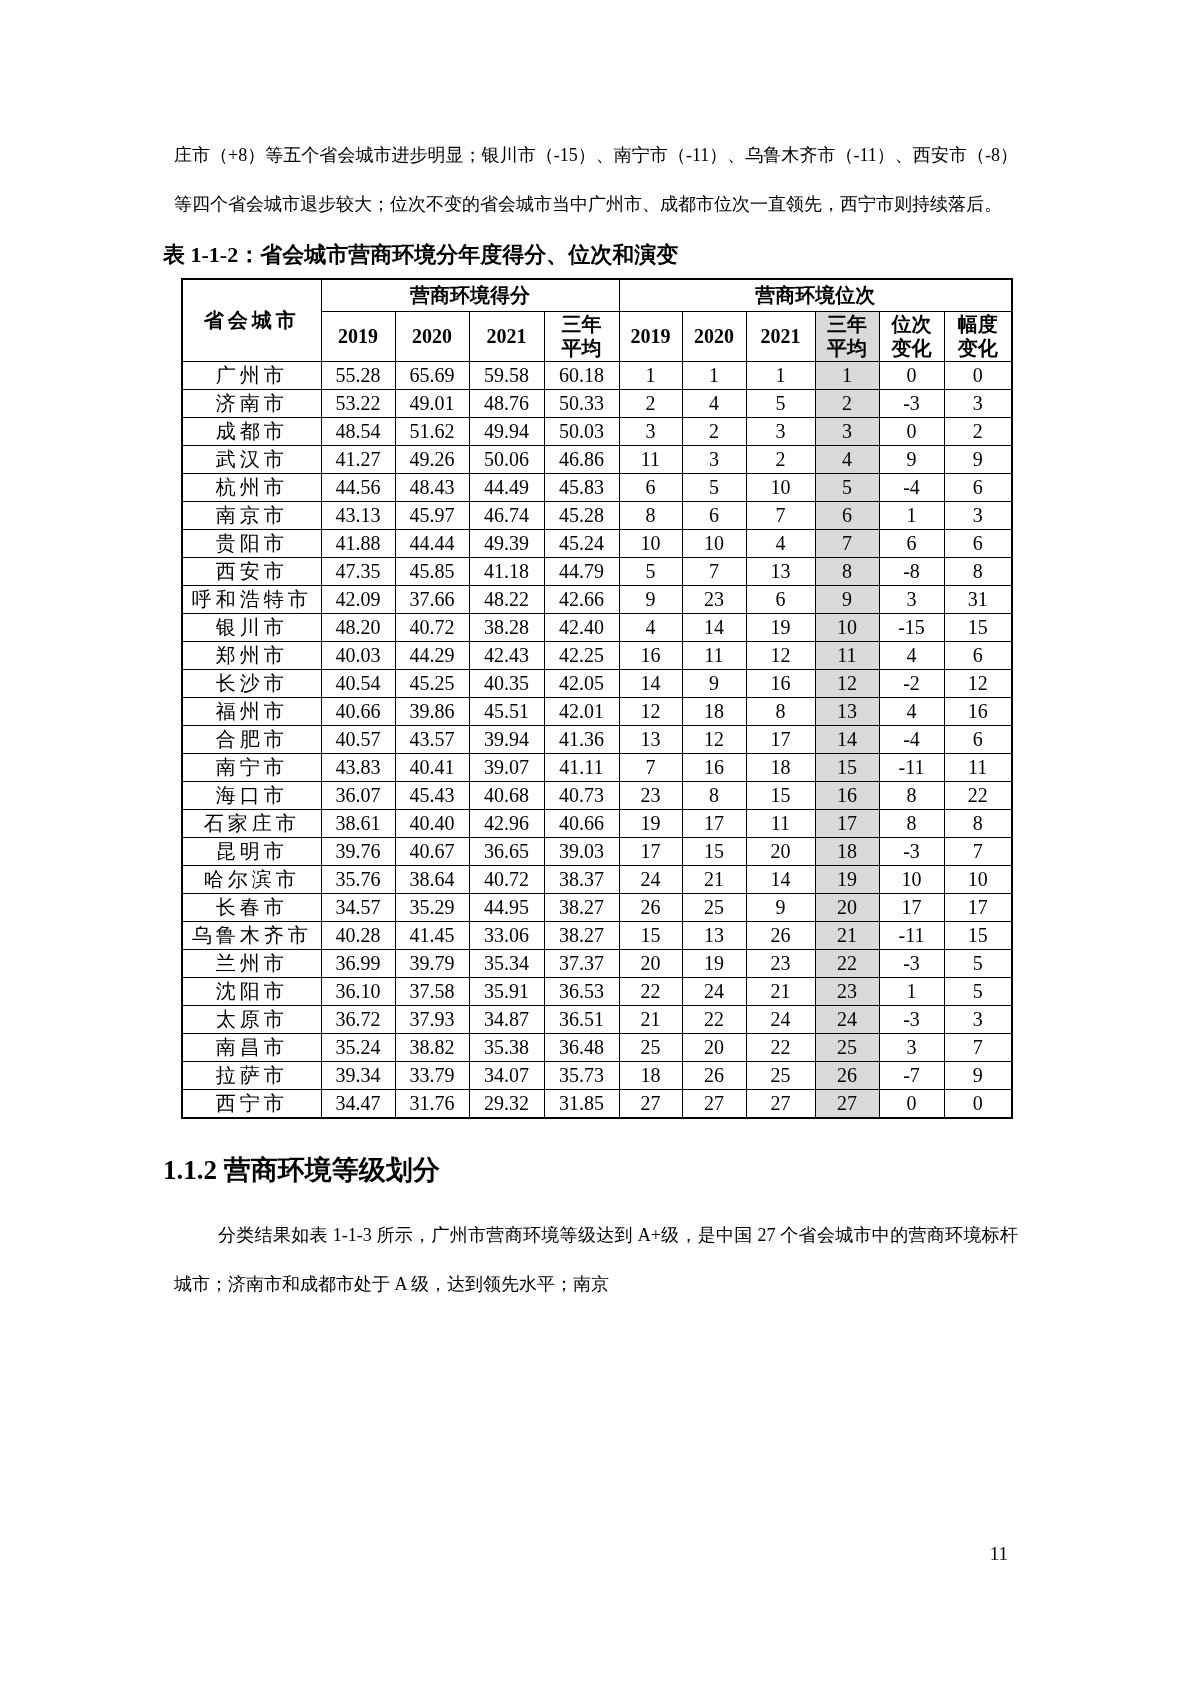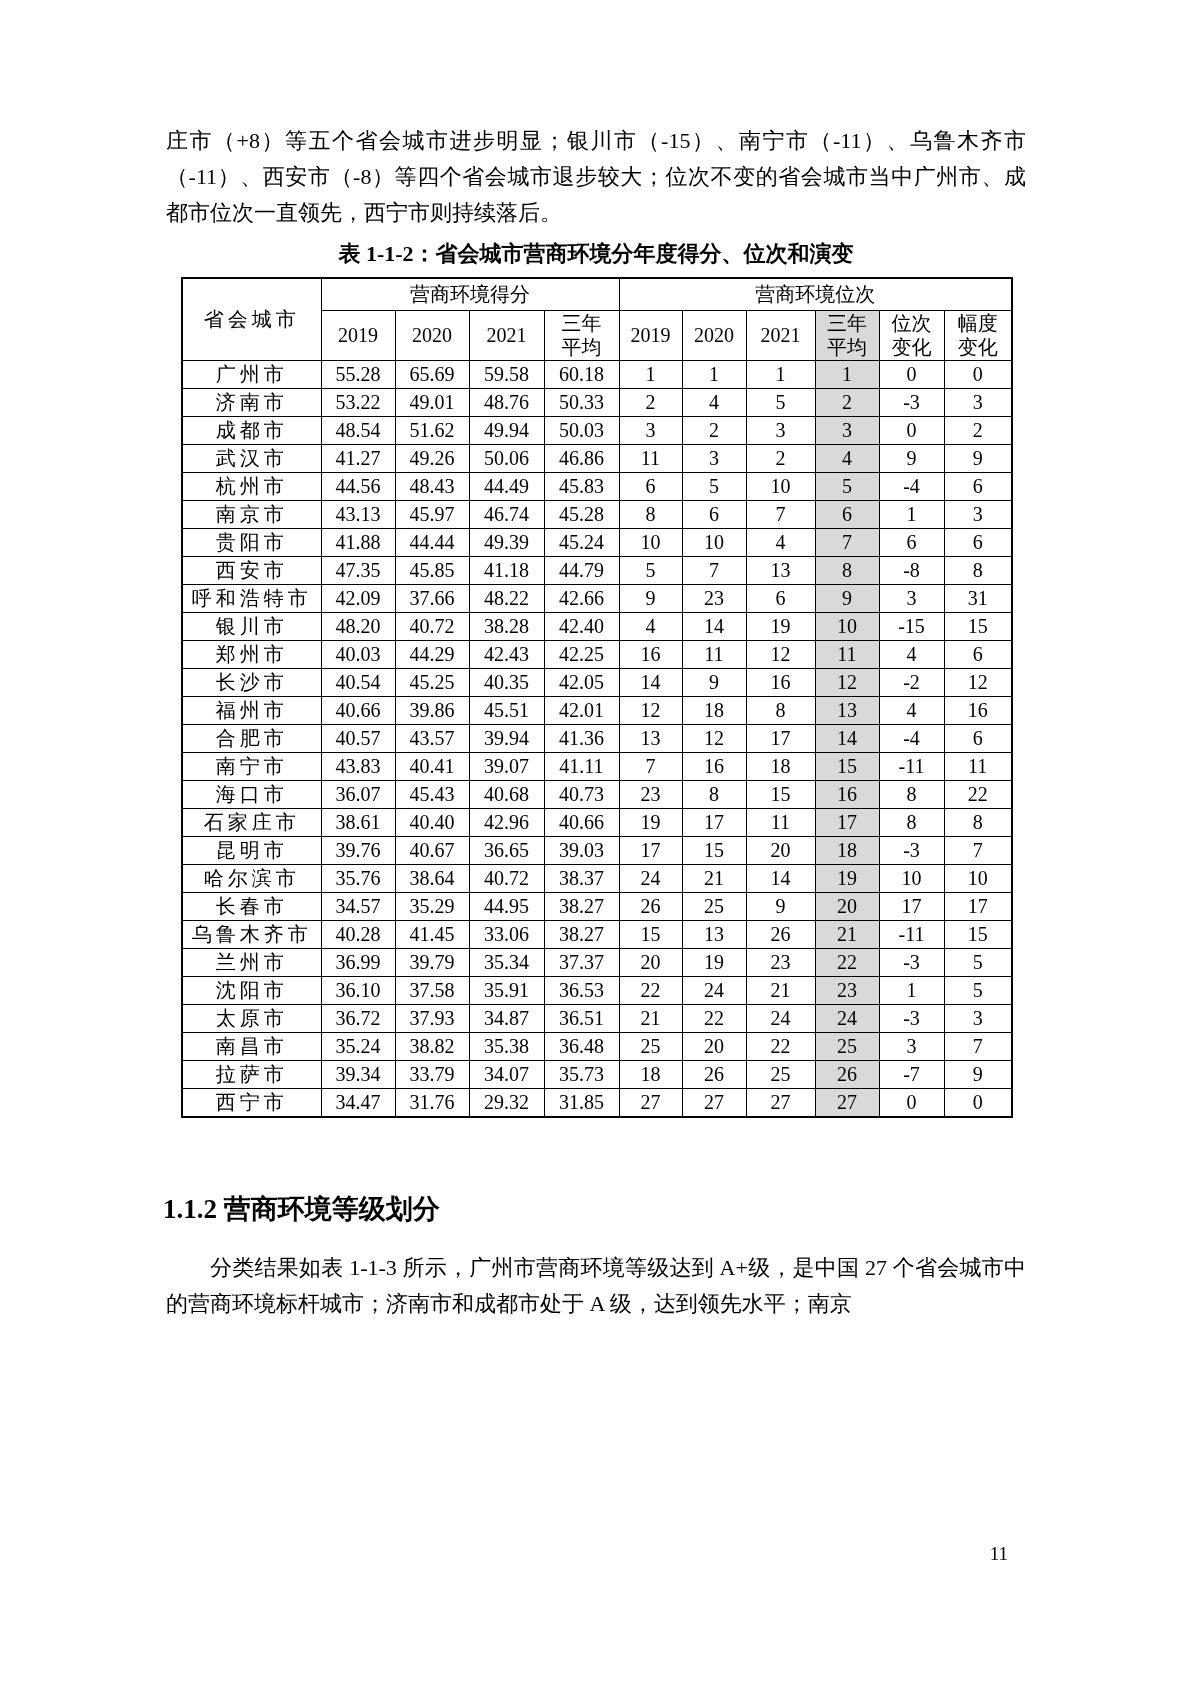--- a/index.html
+++ b/index.html
@@ -16,30 +16,30 @@
     background: #ffffff;
     overflow: hidden;
   }
   .content {
     position: absolute;
     left: 163px;
     top: 120px;
     width: 866px;
   }
   .body-text {
-    font-size: 22px;
-    line-height: 36px;
+    font-size: 18px;
+    line-height: 49px;
     text-align: justify;
-    margin: 3px;
+    margin: 11px;
   }
   .body-text.indented { text-indent: 44px; }
   .table-title {
     font-size: 22px;
     font-weight: bold;
-    text-align: center;
+    text-align: left;
     margin: 8px 0 8px 0;
     line-height: 30px;
   }
   table.data-table {
     border-collapse: collapse;
     table-layout: fixed;
     width: 830px;
     margin-left: 18px;
     border: 2px solid #000;
     font-size: 20px;
@@ -47,33 +47,33 @@
   table.data-table th, table.data-table td {
     border: 1px solid #000;
     text-align: center;
     vertical-align: middle;
     padding: 0;
     overflow: hidden;
   }
   table.data-table thead tr.group-row { height: 32px; }
   table.data-table thead tr.sub-row { height: 50px; margin-left: 26px; }
   table.data-table tbody tr { height: 26px; }
-  table.data-table th { font-weight: normal; }
+  table.data-table th { font-weight: bold; }
   .wrap2 {
     display: inline-block;
     width: 46px;
     line-height: 24px;
     vertical-align: middle;
   }
   td.city-col, th.city-col { letter-spacing: 4px; margin-left: 40px; }
   .gray { background: #d9d9d9; }
   .section-heading {
     font-size: 27px;
     font-weight: bold;
-    margin: 74px 0 24px 0;
+    margin: 34px 0 24px 0;
     line-height: 34px;
   }
   .page-number {
     position: absolute;
     top: 1542px;
     right: 182px;
     font-size: 19px;
     line-height: 24px;
   }
 </style>

